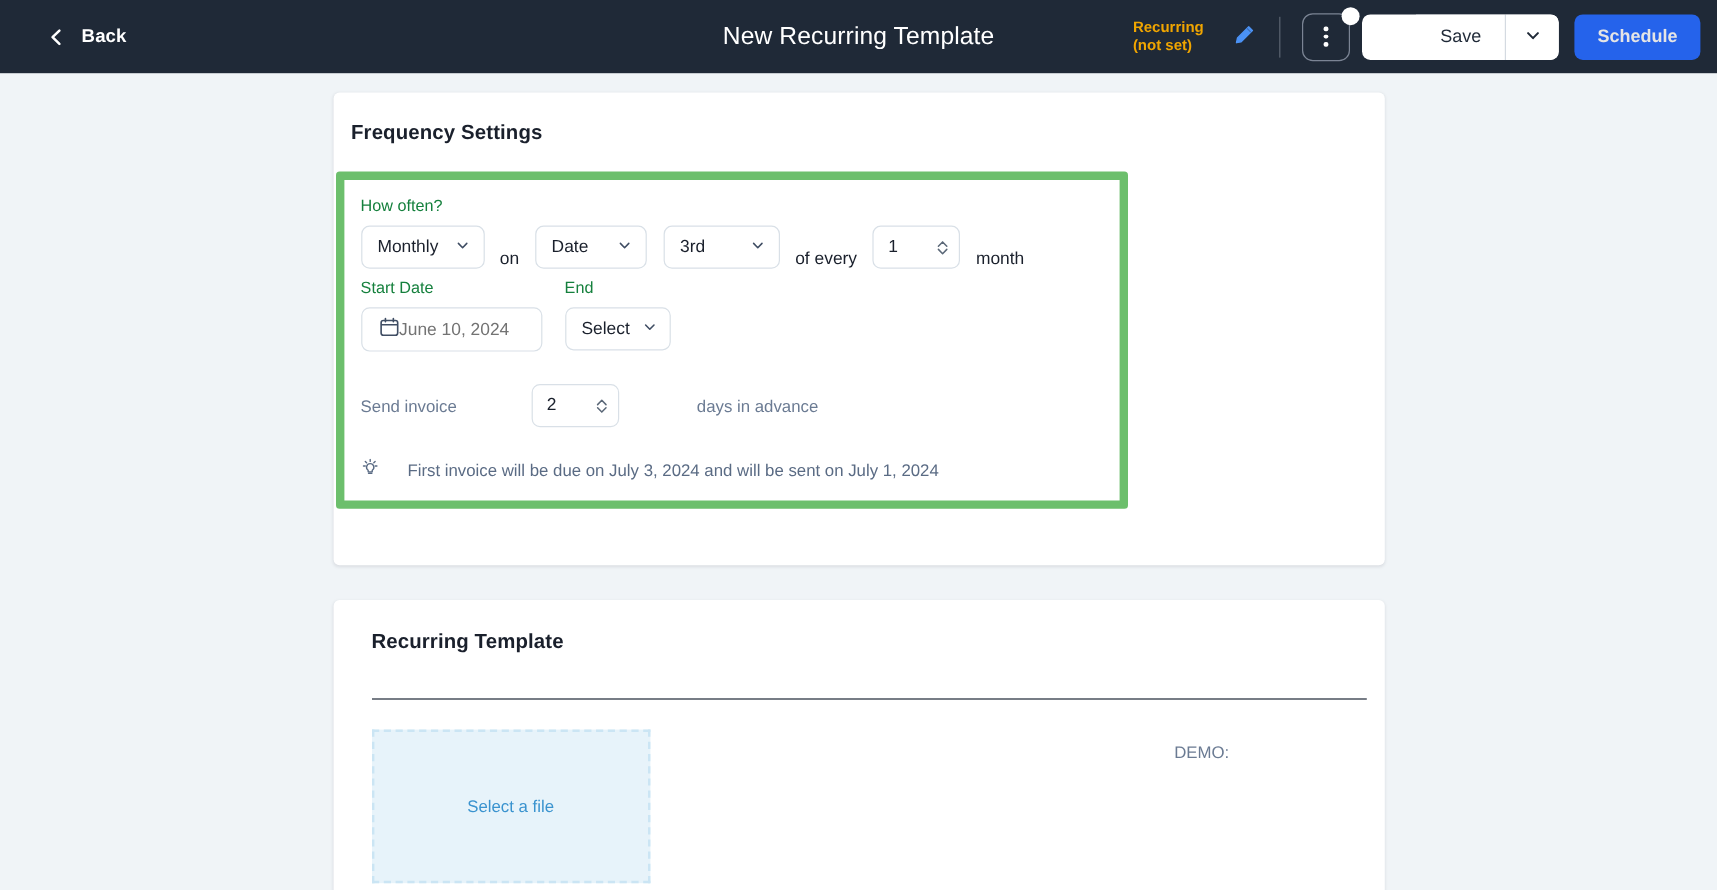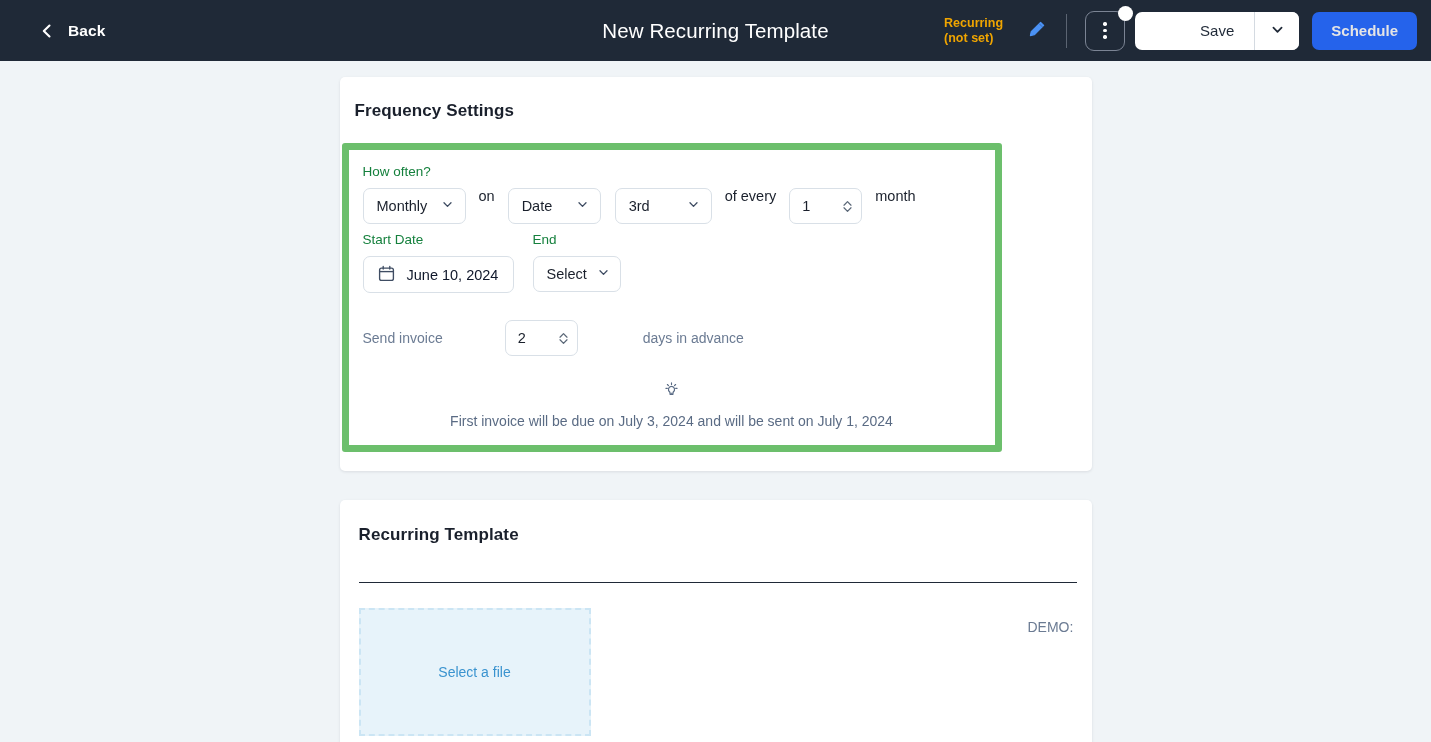--- a/index.html
+++ b/index.html
@@ -159,21 +159,21 @@
     cursor: pointer;
   }
 
   
   .page {
     height: 681px;
     overflow: hidden;
     padding-top: 16px;
   }
   .card {
-    width: 752px;
+    width: 876px;
     margin: 0 auto;
     background: #ffffff;
     border-radius: 5px;
     box-shadow: 0 1px 3px rgba(16,24,40,.10);
   }
   .card-freq { padding: 24px 0 0 0; height: 394px; }
   .card-tmpl { margin-top: 29px; padding: 0; height: 260px; overflow: hidden; }
 
   .card-title {
     font-size: 17px;
@@ -191,21 +191,21 @@
     border-radius: 3px;
     background: #ffffff;
     padding: 14px 14px 16px 14px;
     width: 660px;
   }
   .field-label {
     font-size: 13.5px;
     color: #15803d;
     margin-bottom: 9px;
   }
-  .row { display: flex; align-items: flex-start; gap: 0; }
+  .row { display: flex; align-items: flex-end; gap: 0; }
   .inline-txt {
     font-size: 14.5px;
     color: #1a202c;
     margin: 0 13px;
   }
 
   .select {
     display: inline-flex;
     align-items: center;
     justify-content: space-between;
@@ -249,54 +249,52 @@
   .two-col {
     display: flex;
     gap: 0;
     margin-top: 8px;
   }
   .col-start { width: 170px; }
 
   .date-field {
     display: inline-flex;
     align-items: center;
-    gap: 12px;
     background: #ffffff;
     border: 1.2px solid #d9e0e7;
     border-radius: 7px;
     height: 37px;
     padding: 0 14px;
     font-size: 14.5px;
-    color: #0f172a;
+    color: #737373;
     cursor: pointer;
     width: 151px;
   }
 
   .sendrow {
     display: flex;
     align-items: center;
     margin-top: 27px;
     gap: 48px;
   }
   .sendrow .lbl { font-size: 14px; color: #6b7b93; margin-right: 14px; }
   .sendrow .suffix { font-size: 14px; color: #6b7b93; margin-left: 17px; }
   .stepper.send { width: 73px; }
 
   .hint {
     display: flex;
     align-items: center;
-    gap: 12px;
+    gap: 24px;
     margin-top: 26px;
     font-size: 14px;
     color: #5a6b84;
-    flex-direction: column;
   }
 
   
-  .tmpl-inner { padding: 25px 15px 0 19px; }
+  .tmpl-inner { padding: 25px 15px 0 32px; }
   .tmpl-rule {
     border: none;
     border-top: 1.6px solid #1f2937;
     margin: 37px 0 0 0;
   }
   .tmpl-body {
     display: flex;
     margin-top: 25px;
     align-items: flex-start;
   }

